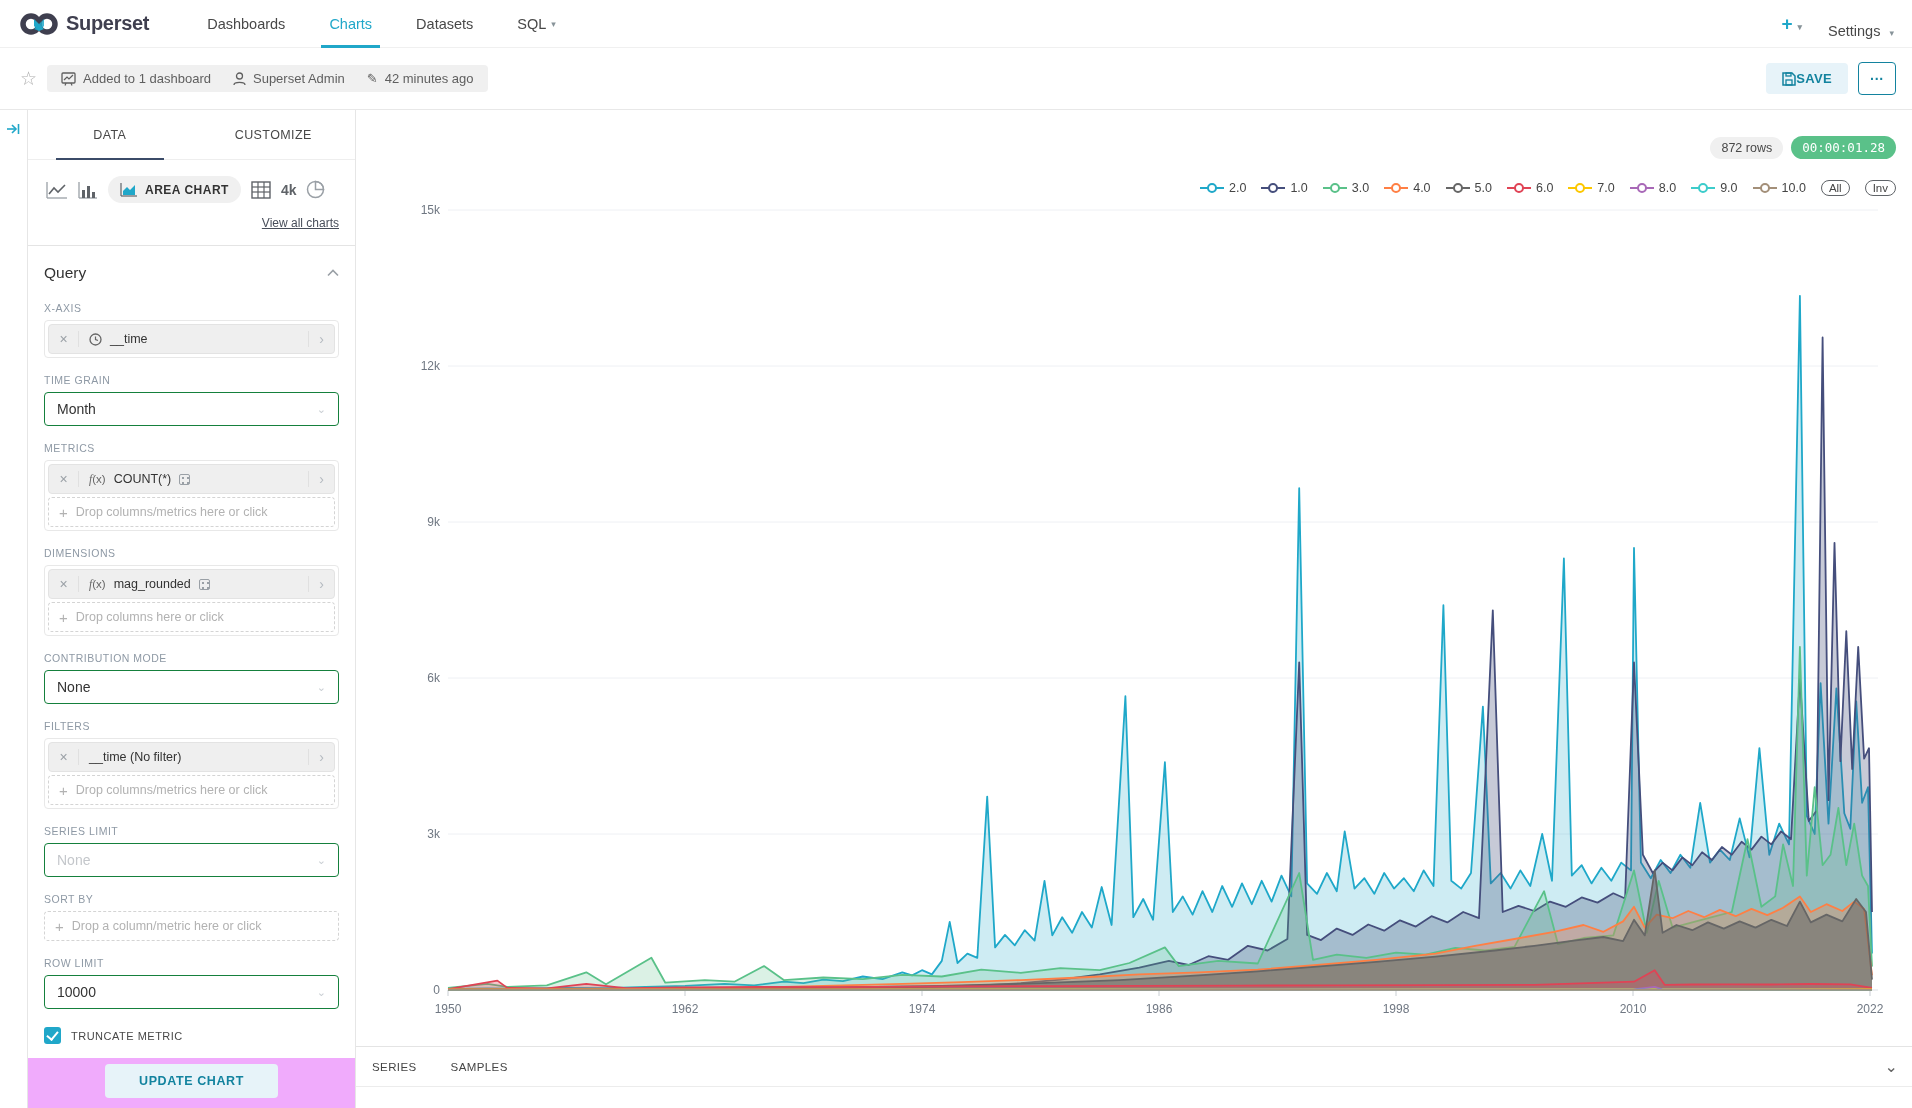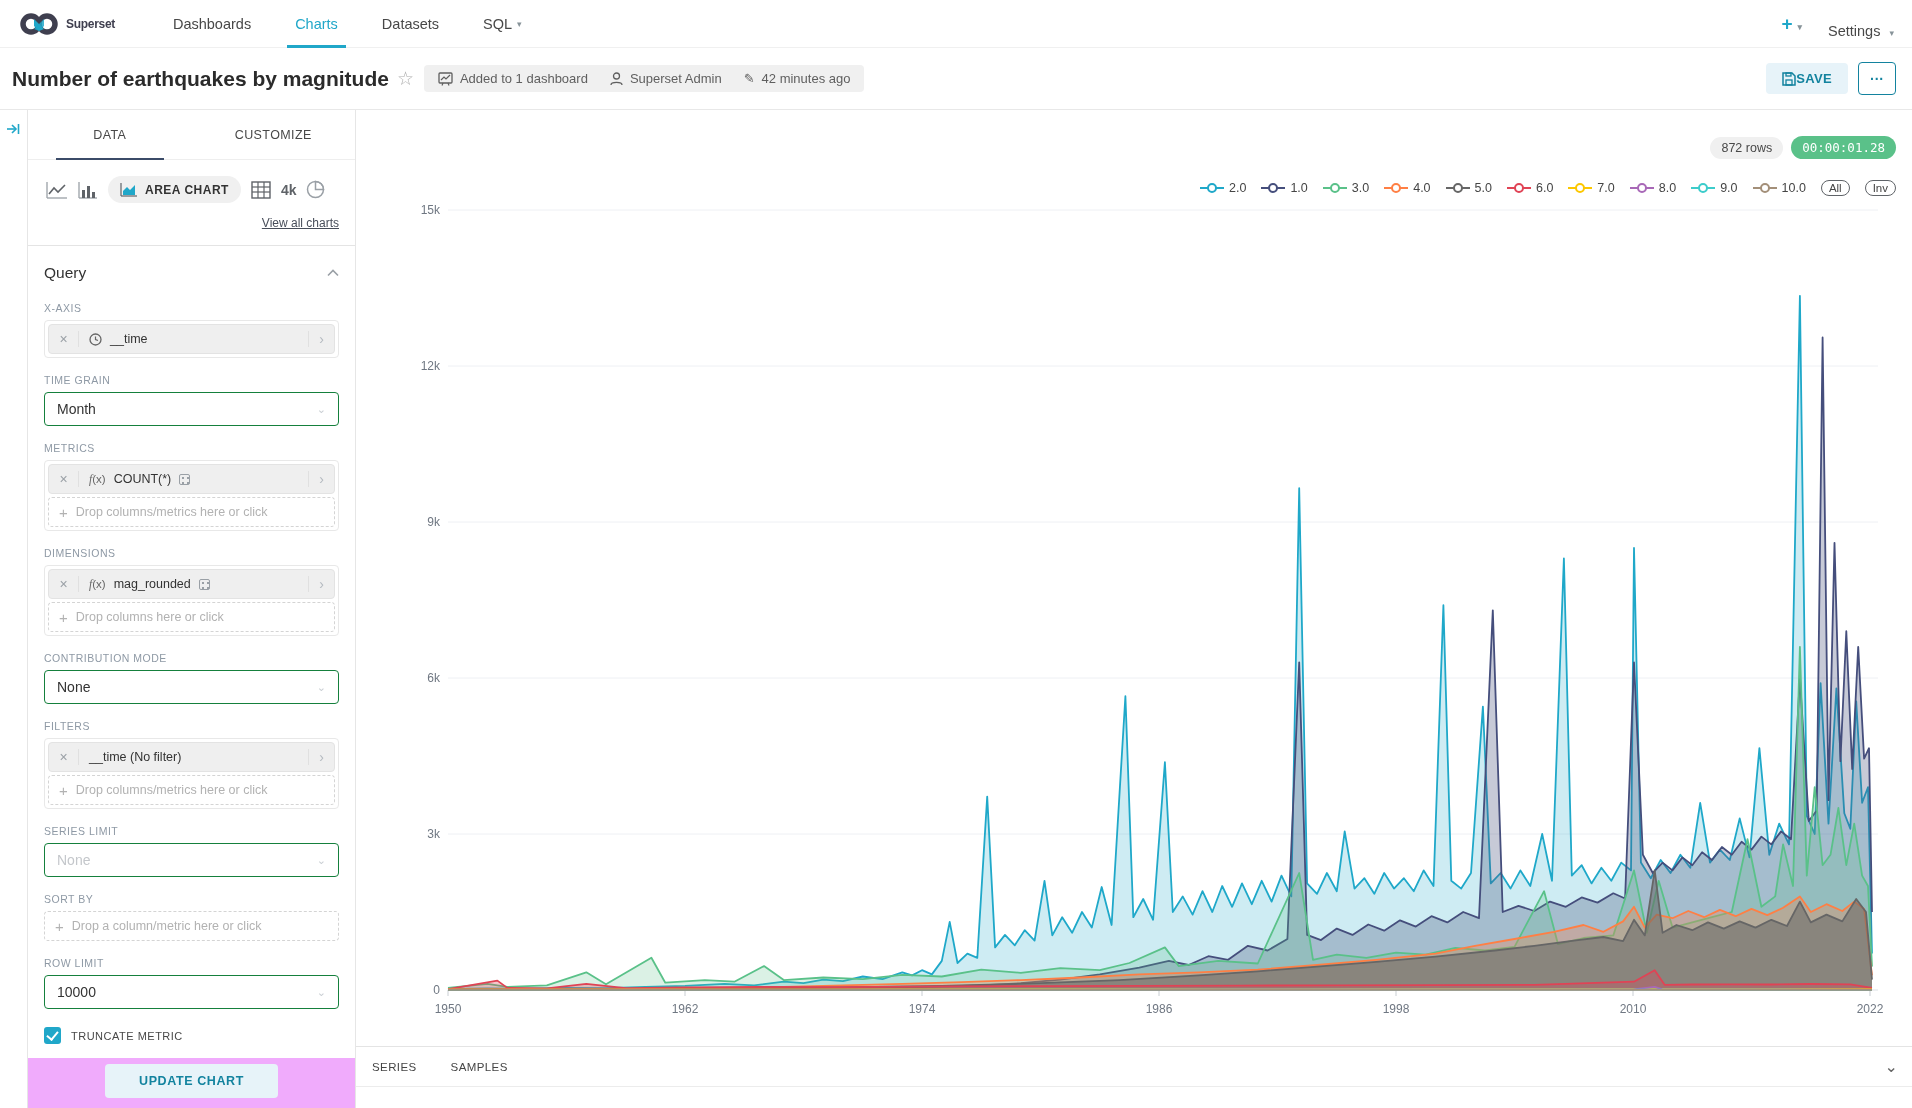--- a/index.html
+++ b/index.html
@@ -2,21 +2,21 @@
 <html><head>
 <meta charset="utf-8">
 <style>
   * { margin:0; padding:0; box-sizing:border-box; }
   html,body { width:1912px; height:1108px; overflow:hidden; background:#fff;
     font-family:"Liberation Sans", sans-serif; color:#333; }
 
   
   .navbar { height:48px; display:flex; align-items:center; border-bottom:1px solid #f0f0f0; padding:0 18px 0 20px; position:relative; }
   .brand { display:flex; align-items:center; gap:8px; margin-right:36px; }
-  .brand-name { font-size:12px; font-weight:bold; color:#3f3f4f; letter-spacing:-0.3px; }
+  .brand-name { font-size:20px; font-weight:bold; color:#3f3f4f; letter-spacing:-0.3px; }
   .nav-items { display:flex; height:48px; }
   .nav-item { position:relative; display:flex; align-items:center; padding:0 22px; font-size:14.5px; color:#484848; cursor:pointer; }
   .nav-item.active { color:#20A7C9; }
   .nav-item.active::after { content:""; position:absolute; left:14px; right:14px; bottom:0; height:3px; background:#20A7C9; }
   .caret { font-size:9px; color:#879399; margin-left:5px; }
   .nav-right { margin-left:auto; display:flex; align-items:center; gap:26px; }
   .plus-btn { color:#20A7C9; font-size:19px; font-weight:bold; cursor:pointer; }
   .settings-btn { font-size:14.5px; color:#484848; cursor:pointer;margin-top:14px; }
 
   
@@ -114,21 +114,20 @@
       <span>+</span><span class="caret">▾</span>
     </div>
     <div class="settings-btn">
       <span>Settings</span>
       <span class="caret">▾</span>
     </div>
   </div>
 </div>
 
 <div class="chart-header">
-  <div class="page-title">Number of earthquakes by magnitude</div>
   <div class="fav-star">☆</div>
   <div class="meta-bar">
     <div class="meta-item">
       <svg width="15" height="14" viewBox="0 0 15 14">
           <rect x="1" y="1" width="13" height="10" rx="1" fill="none" stroke="#5f5f5f" stroke-width="1.3"></rect>
           <polyline points="3,8 6,5 8,7 12,3" fill="none" stroke="#5f5f5f" stroke-width="1.2"></polyline>
           <line x1="5" y1="11" x2="4" y2="13.5" stroke="#5f5f5f" stroke-width="1.2"></line>
           <line x1="10" y1="11" x2="11" y2="13.5" stroke="#5f5f5f" stroke-width="1.2"></line>
         </svg>
       <span>Added to 1 dashboard</span>

